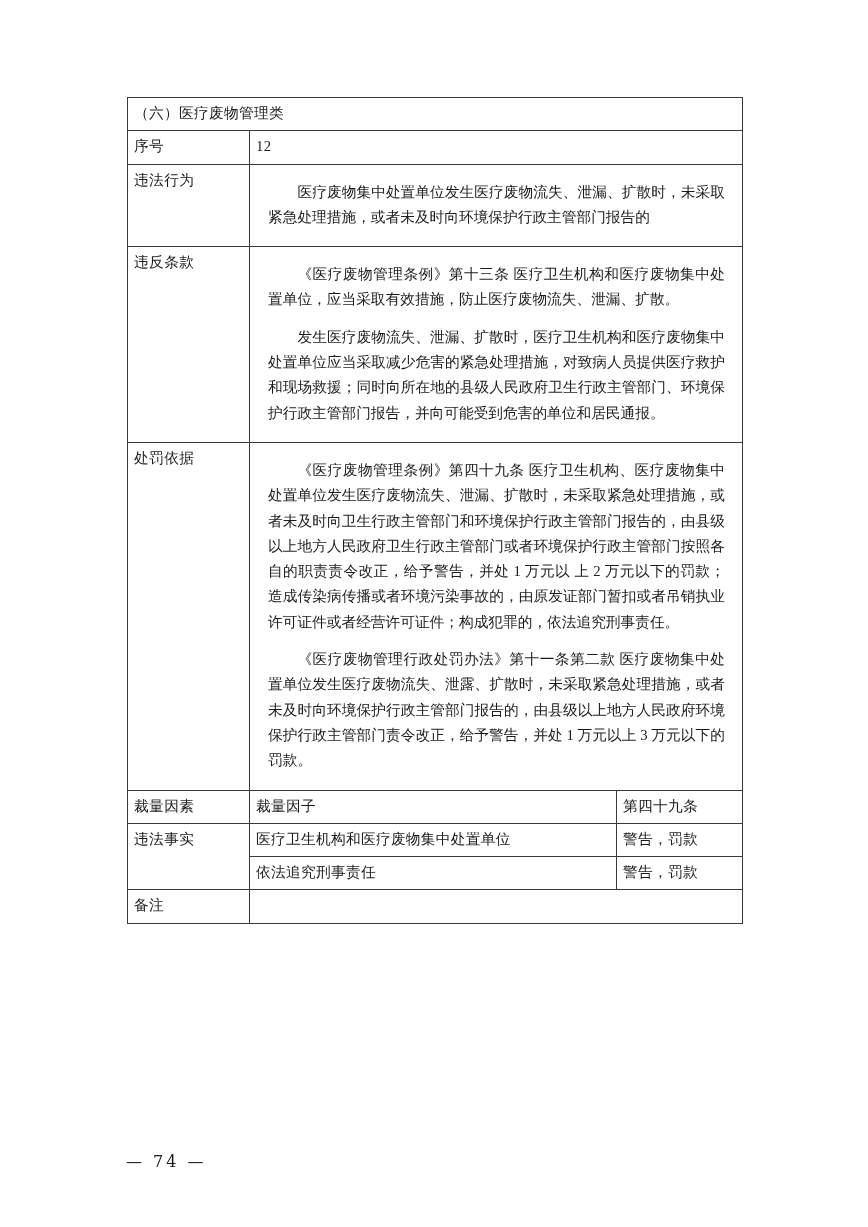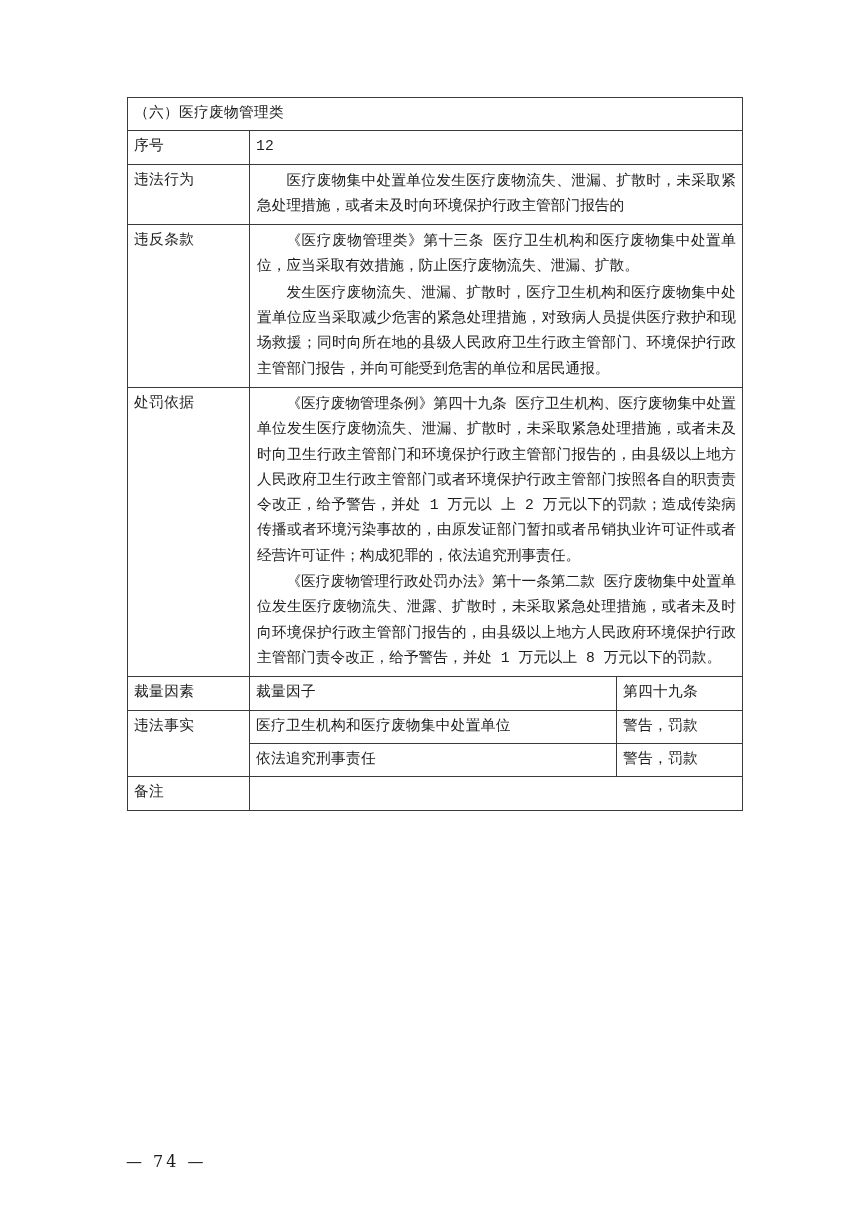--- a/index.html
+++ b/index.html
@@ -29,33 +29,33 @@
     width: 615px;
     border-collapse: collapse;
     table-layout: fixed;
   }
   table.doc-table td {
     border: 1px solid #3a3a3a;
     vertical-align: top;
     padding: 3px 5px 4px 6px;
     font-size: 14.7px;
     line-height: 25.3px;
-    font-family: Liberation Mono, monospace;
+    font-family: Liberation Serif, serif;
     color: #1c1c1c;
   }
   .col-label { width: 122px; }
   .col-body  { width: 367px; }
   .col-kind  { width: 126px; }
 
   .label-cell {
     white-space: nowrap;
     letter-spacing: 0.4px;
   }
   .body-cell p {
-    margin: 1px;
+    margin: 12px;
     text-indent: 2em;
     text-align: justify;
     text-justify: inter-ideograph;
   }
   .header-cell {
     letter-spacing: 0.3px;
   }
   .kind-cell {
     white-space: nowrap;
     letter-spacing: 0.3px;
@@ -105,30 +105,30 @@
       <tr>
         <td class="label-cell">违法行为</td>
         <td class="body-cell" colspan="2">
           <p>医疗废物集中处置单位发生医疗废物流失、泄漏、扩散时，未采取紧急处理措施，或者未及时向环境保护行政主管部门报告的</p>
         </td>
       </tr>
 
       <tr>
         <td class="label-cell">违反条款</td>
         <td class="body-cell" colspan="2">
-          <p>《医疗废物管理类》第十三条 医疗卫生机构和医疗废物集中处置单位，应当采取有效措施，防止医疗废物流失、泄漏、扩散。</p>
+          <p>《医疗废物管理条例》第十三条 医疗卫生机构和医疗废物集中处置单位，应当采取有效措施，防止医疗废物流失、泄漏、扩散。</p>
           <p>发生医疗废物流失、泄漏、扩散时，医疗卫生机构和医疗废物集中处置单位应当采取减少危害的紧急处理措施，对致病人员提供医疗救护和现场救援；同时向所在地的县级人民政府卫生行政主管部门、环境保护行政主管部门报告，并向可能受到危害的单位和居民通报。</p>
         </td>
       </tr>
 
       <tr>
         <td class="label-cell">处罚依据</td>
         <td class="body-cell" colspan="2">
           <p>《医疗废物管理条例》第四十九条 医疗卫生机构、医疗废物集中处置单位发生医疗废物流失、泄漏、扩散时，未采取紧急处理措施，或者未及时向卫生行政主管部门和环境保护行政主管部门报告的，由县级以上地方人民政府卫生行政主管部门或者环境保护行政主管部门按照各自的职责责令改正，给予警告，并处 1 万元以 上 2 万元以下的罚款；造成传染病传播或者环境污染事故的，由原发证部门暂扣或者吊销执业许可证件或者经营许可证件；构成犯罪的，依法追究刑事责任。</p>
-          <p>《医疗废物管理行政处罚办法》第十一条第二款 医疗废物集中处置单位发生医疗废物流失、泄露、扩散时，未采取紧急处理措施，或者未及时向环境保护行政主管部门报告的，由县级以上地方人民政府环境保护行政主管部门责令改正，给予警告，并处 1 万元以上 8 万元以下的罚款。</p>
+          <p>《医疗废物管理行政处罚办法》第十一条第二款 医疗废物集中处置单位发生医疗废物流失、泄露、扩散时，未采取紧急处理措施，或者未及时向环境保护行政主管部门报告的，由县级以上地方人民政府环境保护行政主管部门责令改正，给予警告，并处 1 万元以上 3 万元以下的罚款。</p>
         </td>
       </tr>
 
       <tr>
         <td class="label-cell">裁量因素</td>
         <td class="plain-cell">裁量因子</td>
         <td class="kind-cell">第四十九条</td>
       </tr>
 
       <tr>

